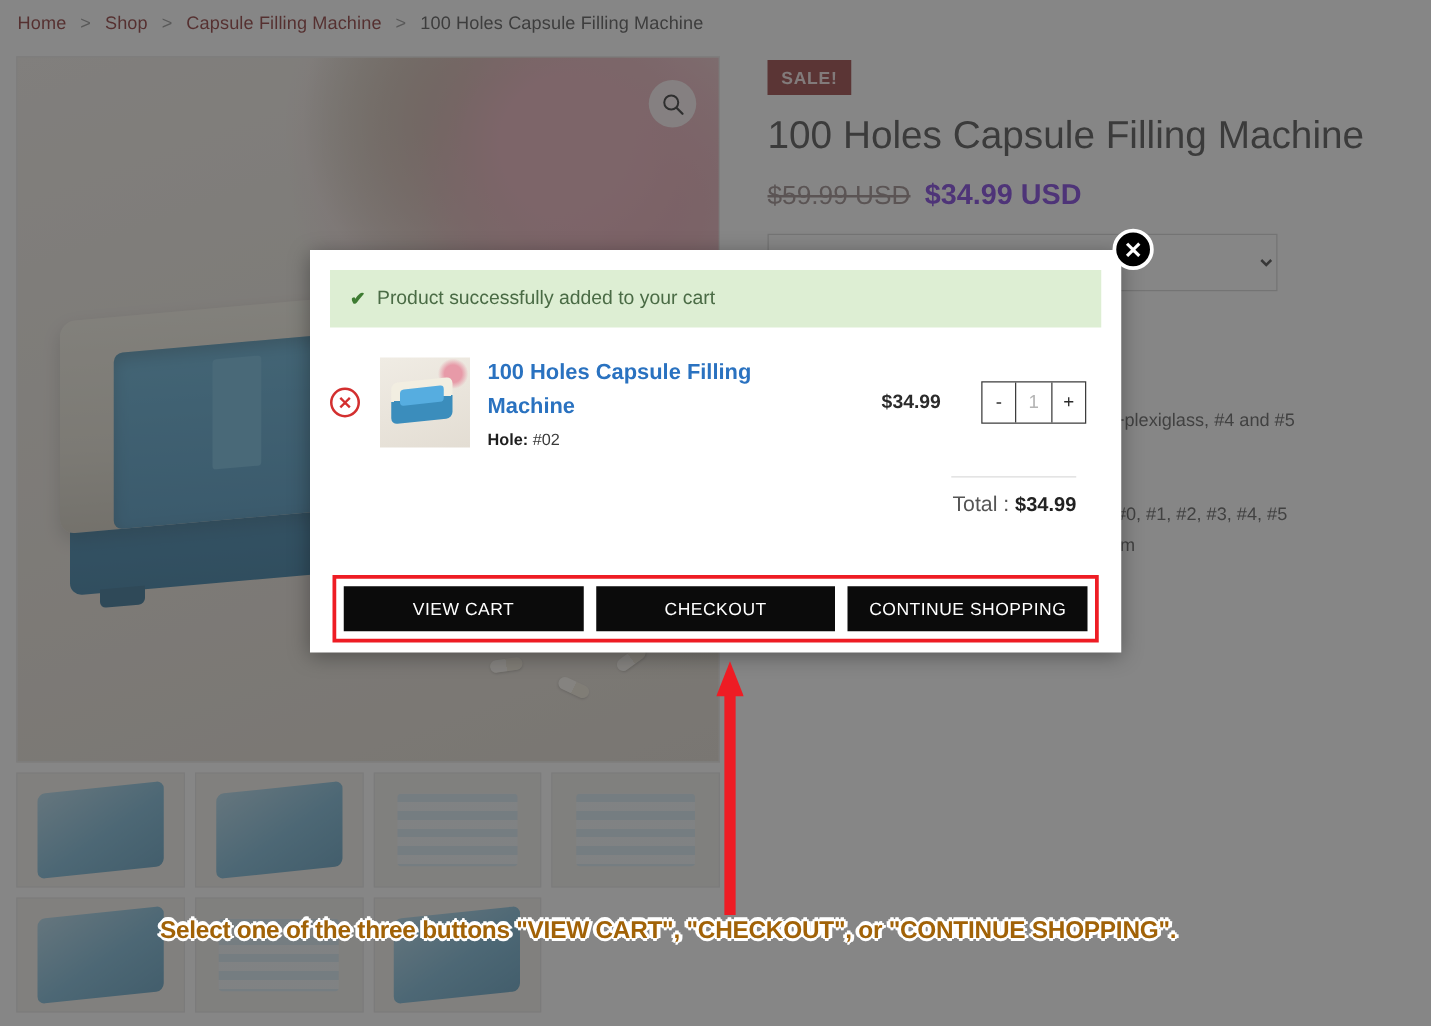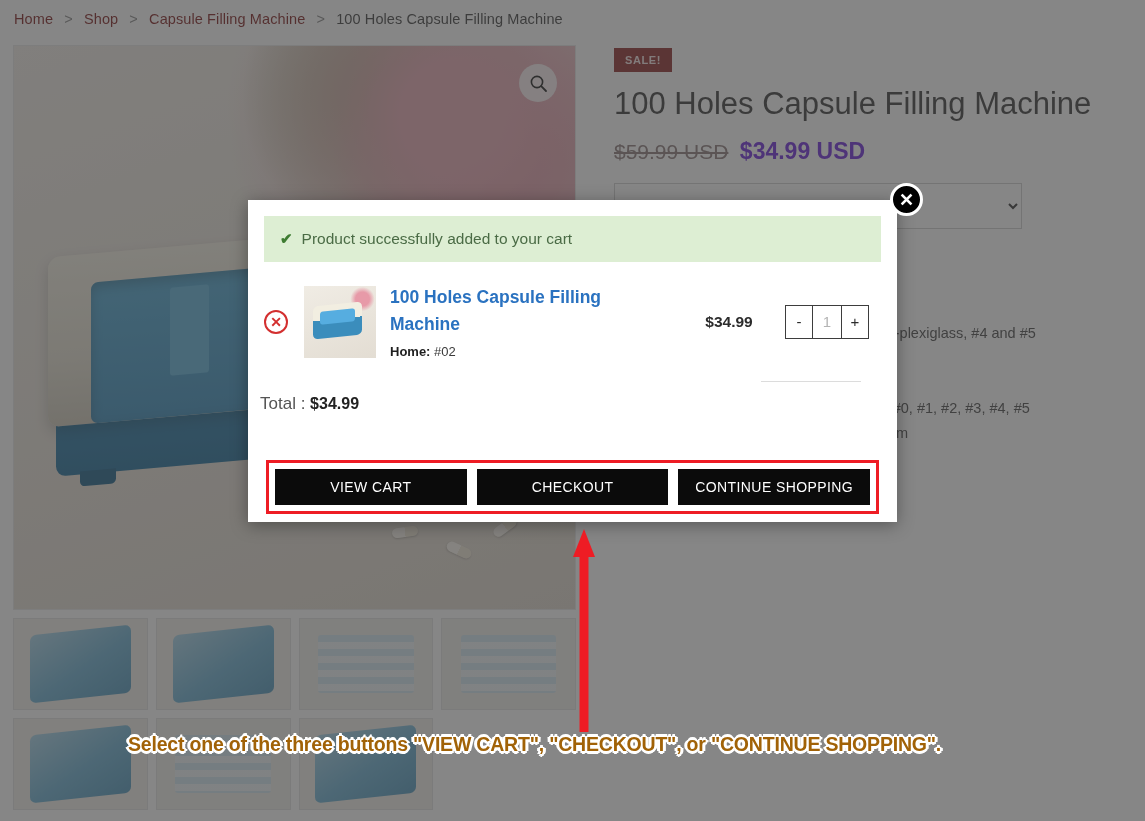--- a/index.html
+++ b/index.html
@@ -153,21 +153,21 @@
   .summary {
     position: absolute;
     left: 614px;
     top: 48px;
     width: 518px;
   }
   .sale-badge {
     display: inline-block;
     background: #8e2a2a;
     color: #f3e3e3;
-    font-size: 11px;
+    font-size: 14px;
     font-weight: bold;
     letter-spacing: .6px;
     padding: 6px 11px;
     margin-bottom: 14px;
     text-align: center;
   }
   .product-title {
     font-size: 31px;
     font-weight: normal;
     color: #3b3b3b;
@@ -306,21 +306,21 @@
   .stepper .qty {
     width: 30px; border-left: 1px solid #3d3d3d; border-right: 1px solid #3d3d3d;
     color: #b4b4b4; cursor: text;
   }
 
   .total-sep {
     width: 100px; height: 1px; background: #dcdcdc;
     margin: 22px 36px 0 auto;
   }
   .total-line {
-    padding: 12px 36px 0 12px;
+    text-align: right; padding: 12px 36px 0 12px;
     font-size: 17px; color: #555;
   }
   .total-line b { color: #222; font-size: 16px; }
 
   .btn-group-wrap {
     position: absolute; left: 18px; bottom: 8px; right: 18px;
     border: 3px solid #ee1c24;
     padding: 6px;
     background: rgba(255,255,255,.9);
     z-index: 2;
@@ -485,21 +485,21 @@
   <div class="cart-item">
     <div class="remove-x">✕</div>
     <div class="item-thumb">
       <div class="flower"></div>
       <div class="mini"></div>
       <div class="mini-tray"></div>
     </div>
     <div class="item-info">
       <a class="item-name">100 Holes Capsule Filling Machine</a>
       <div class="item-variation">
-        <b>Home:</b>
+        <b>Hole:</b>
         <span>#02</span>
       </div>
     </div>
     <div class="item-price">$34.99</div>
     <div class="stepper">
       <span>-</span>
       <span class="qty">1</span>
       <span>+</span>
     </div>
   </div>

